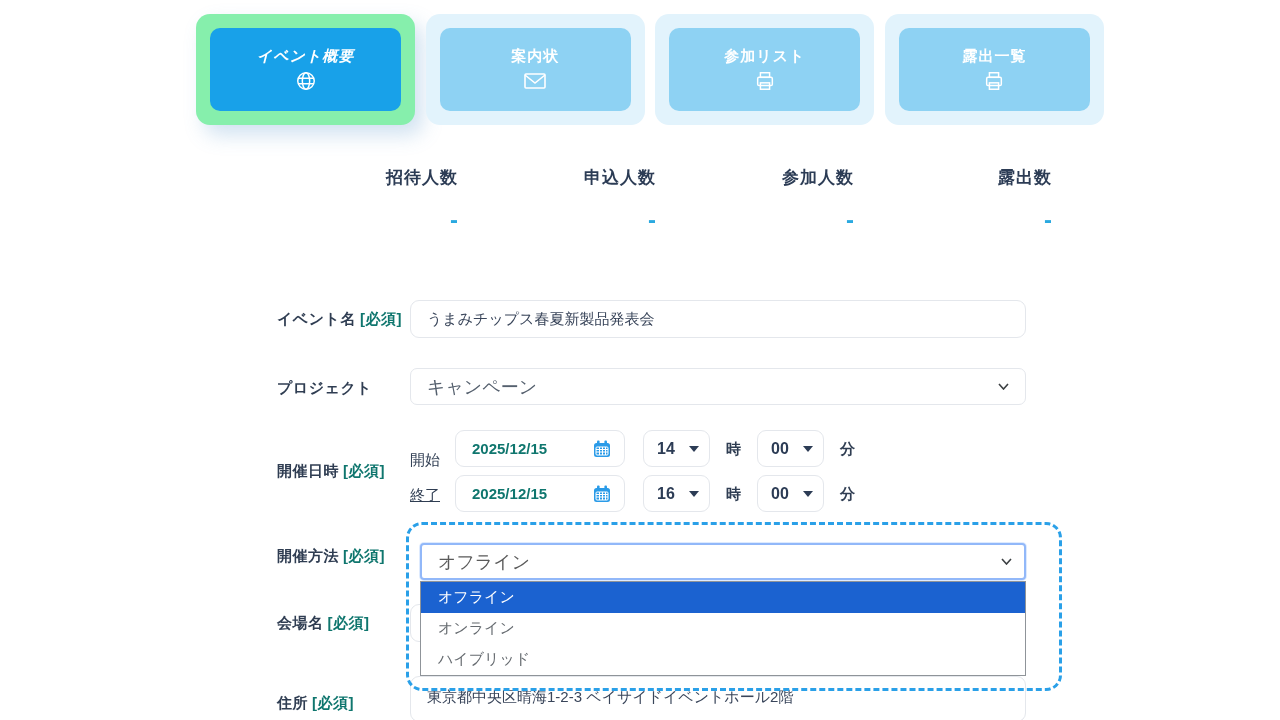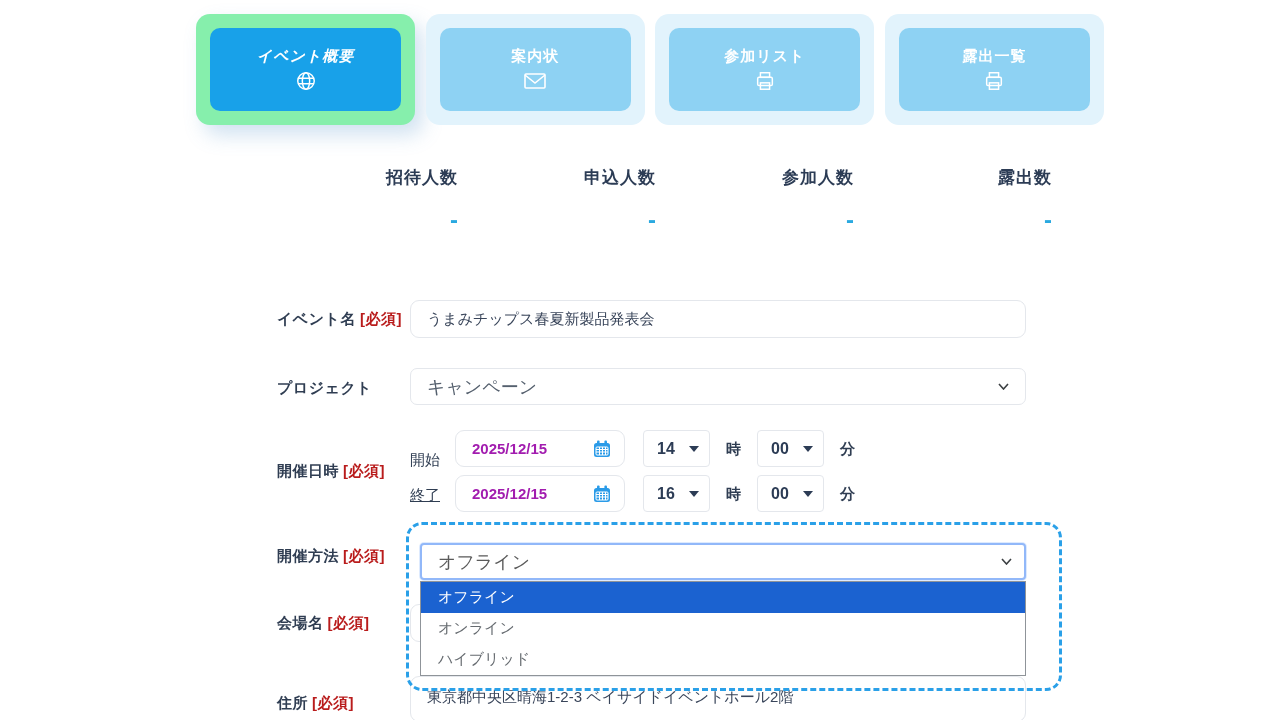--- a/index.html
+++ b/index.html
@@ -19,39 +19,39 @@
   .tab-icon svg { stroke:#ffffff; fill:none; stroke-width:1.6; }
 
   
   .stats { position:absolute; left:260px; top:166px; width:792px; display:grid; grid-template-columns:repeat(4,1fr); }
   .stat { text-align:right; }
   .stat-label { font-size:17px; font-weight:700; color:#2c3c55; letter-spacing:1px; }
   .stat-value { margin-top:26px; font-size:24px; font-weight:700; color:#2aa9e0; line-height:10px; }
 
   
   .flabel { position:absolute; left:277px; font-size:15px; font-weight:700; color:#2f3d52; letter-spacing:.5px; white-space:nowrap; }
-  .req { color:#b91c1c; font-weight:700; margin-left:4px; }
+  .req { color:#0f766e; font-weight:700; margin-left:4px; }
 
   .text-input { position:absolute; border:1px solid #e4e7ec; border-radius:9px; background:#fff;
     font-size:15px; color:#39455a; padding:0 16px; outline:none; font-family:inherit; }
   #event-name-input { left:410px; top:300px; width:616px; height:38px; }
 
   .select-box { position:absolute; border:1px solid #e4e7ec; border-radius:7px; background:#fff;
     display:flex; align-items:center; cursor:pointer; }
   #project-select { left:410px; top:368px; width:616px; height:37px; padding:0 16px; }
   .select-text { font-size:18px; color:#55606e; }
   .chev-native { margin-left:auto; }
   .chev-native svg, .chev-dark svg { display:block; }
 
   .dt-sub-label { position:absolute; font-size:15px; color:#2f3d52; }
   .date-box { position:absolute; width:170px; height:37px; border:1px solid #e4e7ec; border-radius:9px;
     background:#fff; display:flex; align-items:center; padding:0 12px 0 16px; cursor:pointer; }
-  .date-text { font-size:15px; color:#a21caf; font-weight:600; }
+  .date-text { font-size:15px; color:#0f766e; font-weight:600; }
   .cal-icon { margin-left:auto; width:20px; height:20px; }
-  .time-box { position:absolute; width:67px; height:37px; border:1px solid #e4e7ec; border-radius:4px;
+  .time-box { position:absolute; width:67px; height:37px; border:1px solid #e4e7ec; border-radius:9px;
     background:#fff; display:flex; align-items:center; padding:0 10px 0 13px; cursor:pointer; }
   .time-text { font-size:16px; color:#2c3c55; font-weight:600; }
   .tri-down { margin-left:auto; width:0; height:0; border-left:5px solid transparent; border-right:5px solid transparent; border-top:6px solid #2c3c55; }
   .unit { position:absolute; font-size:15px; color:#2f3d52; font-weight:600; }
 
   
   #method-select { left:420px; top:543px; width:606px; height:37px; border:2px solid #92b8f9; border-radius:4px;
     background:#fff; display:flex; align-items:center; padding:0 12px 0 16px; position:absolute; cursor:pointer;
     box-shadow:0 0 0 1px rgba(120,170,250,.25); }
   #method-select .select-text { color:#5a5a5a; }

